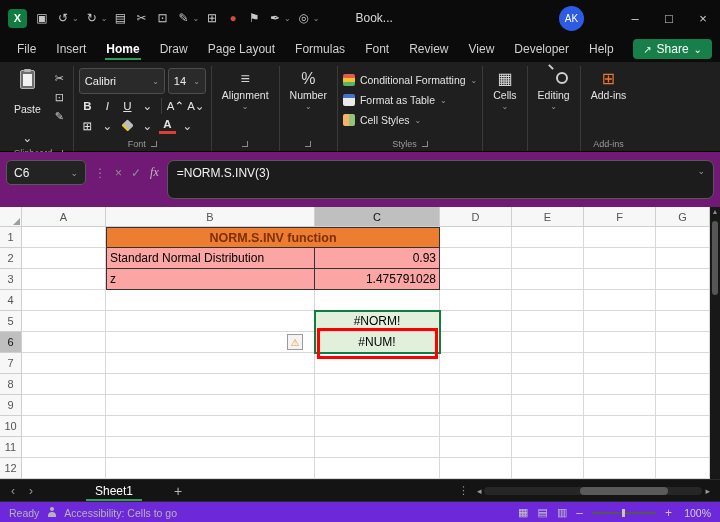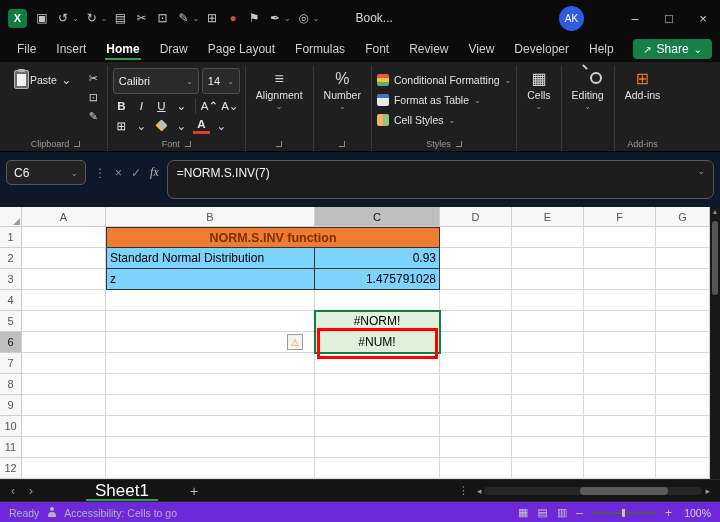--- a/index.html
+++ b/index.html
@@ -31,21 +31,21 @@
          display:flex;align-items:center;gap:5px}
   .share .sc{font-size:10px}
 
   
   .ribbon{height:90px;background:#1f1f1f;display:flex;padding:4px 2px 0 4px;border-bottom:1px solid #000;flex:0 0 auto}
   .rgroup{display:flex;flex-direction:column;padding:0 5px}
   .rgroup + .rgroup{border-left:1px solid #3a3a3a}
   .rg-body{flex:1;display:flex;gap:5px;align-items:flex-start;padding-top:2px}
   .rg-label{height:15px;display:flex;align-items:center;justify-content:center;color:#9a9a9a;font-size:9px;gap:5px}
   .dlg{width:6px;height:6px;border-right:1px solid #8a8a8a;border-bottom:1px solid #8a8a8a}
-  .paste{display:flex;align-items:center;gap:1px;font-size:10.5px;color:#e5e5e5;padding:2px 5px}
+  .paste{display:flex;flex-direction:column;align-items:center;gap:14px;font-size:10.5px;color:#e5e5e5;padding:2px 5px}
   .clip{width:15px;height:19px;border:1px solid #b5b5b5;border-radius:2px;position:relative;background:#6d6d6d}
   .clip::before{content:"";position:absolute;left:3px;top:-2px;width:7px;height:3px;background:#b5b5b5;border-radius:1px}
   .clip::after{content:"";position:absolute;left:2px;top:3px;right:2px;bottom:2px;background:#f2f2f2}
   .mini-col{display:flex;flex-direction:column;gap:3px;padding-top:2px}
   .mini{width:17px;height:16px;display:flex;align-items:center;justify-content:center;color:#cfcfcf;font-size:11px}
   .fcol{display:flex;flex-direction:column;gap:3px}
   .frow{display:flex;align-items:center;gap:3px}
   .combo{height:18px;background:#2a2a2a;border:1px solid #4d4d4d;border-radius:3px;display:flex;align-items:center;
          justify-content:space-between;padding:12px 5px;font-size:11px;color:#ececec;gap:4px}
   .combo .chev{font-size:8px;color:#9a9a9a}
@@ -64,21 +64,21 @@
   .sic{width:12px;height:12px;border-radius:2px;flex:0 0 auto}
   .sic.cf{background:linear-gradient(180deg,#e05c4b 33%,#f1c232 33% 66%,#58b368 66%)}
   .sic.ft{background:#eaeaea;border-top:4px solid #4472c4}
   .sic.cs{background:linear-gradient(90deg,#f6b26b 50%,#93c47d 50%)}
   .ic-orange{color:#e8762c !important}
   .mag{width:16px;height:17px;position:relative}
   .mag::before{content:"";position:absolute;left:2px;top:3px;width:8px;height:8px;border:2px solid #cfcfcf;border-radius:50%}
   .mag::after{content:"";position:absolute;right:0;bottom:1px;width:6px;height:2px;background:#cfcfcf;transform:rotate(45deg)}
 
   
-  .fbar{height:55px;background:#0f172a;display:flex;align-items:flex-start;padding:8px 6px 0 6px;gap:8px;flex:0 0 auto}
+  .fbar{height:55px;background:#701a75;display:flex;align-items:flex-start;padding:8px 6px 0 6px;gap:8px;flex:0 0 auto}
   .namebox{width:80px;height:25px;background:#232323;border:1px solid #585858;border-radius:5px;display:flex;
            align-items:center;justify-content:space-between;padding:0 7px;font-size:12px;color:#f0f0f0}
   .namebox .chev{font-size:9px;color:#9a9a9a}
   .fbtns{display:flex;align-items:center;gap:9px;height:25px;color:#8f8f8f;font-size:12px}
   .fx{font-family:"Liberation Serif",serif;font-style:italic;color:#bdbdbd}
   .ffield{flex:1;height:39px;background:#1c1c1c;border:1px solid #585858;border-radius:7px;position:relative;
           padding:5px 9px;font-size:12px;color:#f2f2f2}
   .ffield .chevR{position:absolute;right:8px;top:5px;font-size:9px;color:#9a9a9a}
 
   
@@ -89,38 +89,38 @@
   .c{border-right:1px solid #d8d8d8;border-bottom:1px solid #d8d8d8;font-size:12px;color:#000;display:flex;
      align-items:center;overflow:hidden;white-space:nowrap;padding:0 3px}
   .rh{width:22px;justify-content:center}
   .ch,.rh{background:#f7f7f7;color:#555;font-size:11px;border-color:#cfcfcf;justify-content:center;padding:0}
   .ch.sel,.rh.sel{background:#bfbfbf;color:#111}
   .corner{position:relative;background:#f7f7f7}
   .tri{position:absolute;right:1px;bottom:1px;width:0;height:0;border-left:7px solid transparent;border-bottom:7px solid #9e9e9e}
   .w-a{width:84px}.w-b{width:209px}.w-c{width:125px}.w-d{width:72px}.w-e{width:72px}.w-f{width:72px}.w-g{width:54px}
   .w-bc{width:334px}
   .tl{background:#ED7D31;border:1px solid #333;font-weight:bold;color:#7e2f00;justify-content:center;font-size:12.5px}
-  .g1{background:#7dd3fc;border-color:#333}
+  .g1{background:#fca5a5;border-color:#333}
   .g1.lb{border-left:1px solid #333}
   .g2{background:#E2EFDA}
   .num{justify-content:flex-end}
   .ctr{justify-content:center}
   .vscroll{width:10px;background:#181818;display:flex;flex-direction:column;align-items:center;color:#8a8a8a}
   .vs-arrow{font-size:7px;line-height:10px}
   .vthumb{width:6px;height:74px;background:#565656;border-radius:3px;margin-top:4px}
   .sel-outline{position:absolute;left:314px;top:103px;width:127px;height:44px;border:2px solid #107C41;pointer-events:none;z-index:2}
   .red-box{position:absolute;left:317px;top:121px;width:121px;height:31px;border:3px solid #fe0000;pointer-events:none;z-index:4}
   .warnbtn{position:absolute;left:287px;top:127px;width:16px;height:16px;background:#f4f4f4;border:1px solid #9a9a9a;
            color:#e8a33d;font-size:10px;display:flex;align-items:center;justify-content:center;z-index:3}
 
   
   .tabbar{height:22px;background:#141414;display:flex;align-items:center;font-size:11px;color:#b5b5b5;
           border-top:1px solid #2a2a2a;flex:0 0 auto;padding:0 4px}
   .tnav{width:18px;text-align:center;font-size:12px;color:#9a9a9a}
-  .sheettab{margin-left:42px;height:100%;display:flex;align-items:center;padding:0 13px;color:#fff;position:relative;font-size:17px}
+  .sheettab{margin-left:42px;height:100%;display:flex;align-items:center;padding:0 13px;color:#fff;position:relative;font-size:12px}
   .sheettab::after{content:"";position:absolute;left:4px;right:4px;bottom:0;height:2px;background:#2f9e5b}
   .addsheet{margin-left:28px;font-size:14px;color:#b5b5b5}
   .tspacer2{flex:1}
   .tdots{color:#9a9a9a;margin-right:8px}
   .hsc{display:flex;align-items:center;gap:3px;margin-right:6px}
   .hs-track{width:218px;height:8px;background:#262626;border-radius:4px;position:relative}
   .hs-thumb{position:absolute;left:96px;width:88px;height:8px;background:#5a5a5a;border-radius:4px}
   .hs-arrow{font-size:9px;color:#9a9a9a}
 
   
@@ -342,21 +342,21 @@
       <span>C6</span>
       <span class="chev">⌄</span>
     </div>
     <div class="fbtns">
       <span>⋮</span>
       <span>×</span>
       <span>✓</span>
       <span class="fx">fx</span>
     </div>
     <div class="ffield">
-      <span>=NORM.S.INV(7)</span>
+      <span>=NORM.S.INV(3)</span>
       <span class="chevR">⌄</span>
     </div>
   </div>
 
   <div class="gridwrap">
     <div class="sheet">
       <div class="grow hdrrow">
         <div class="c rh corner">
             <span class="tri"></span>
           </div>

